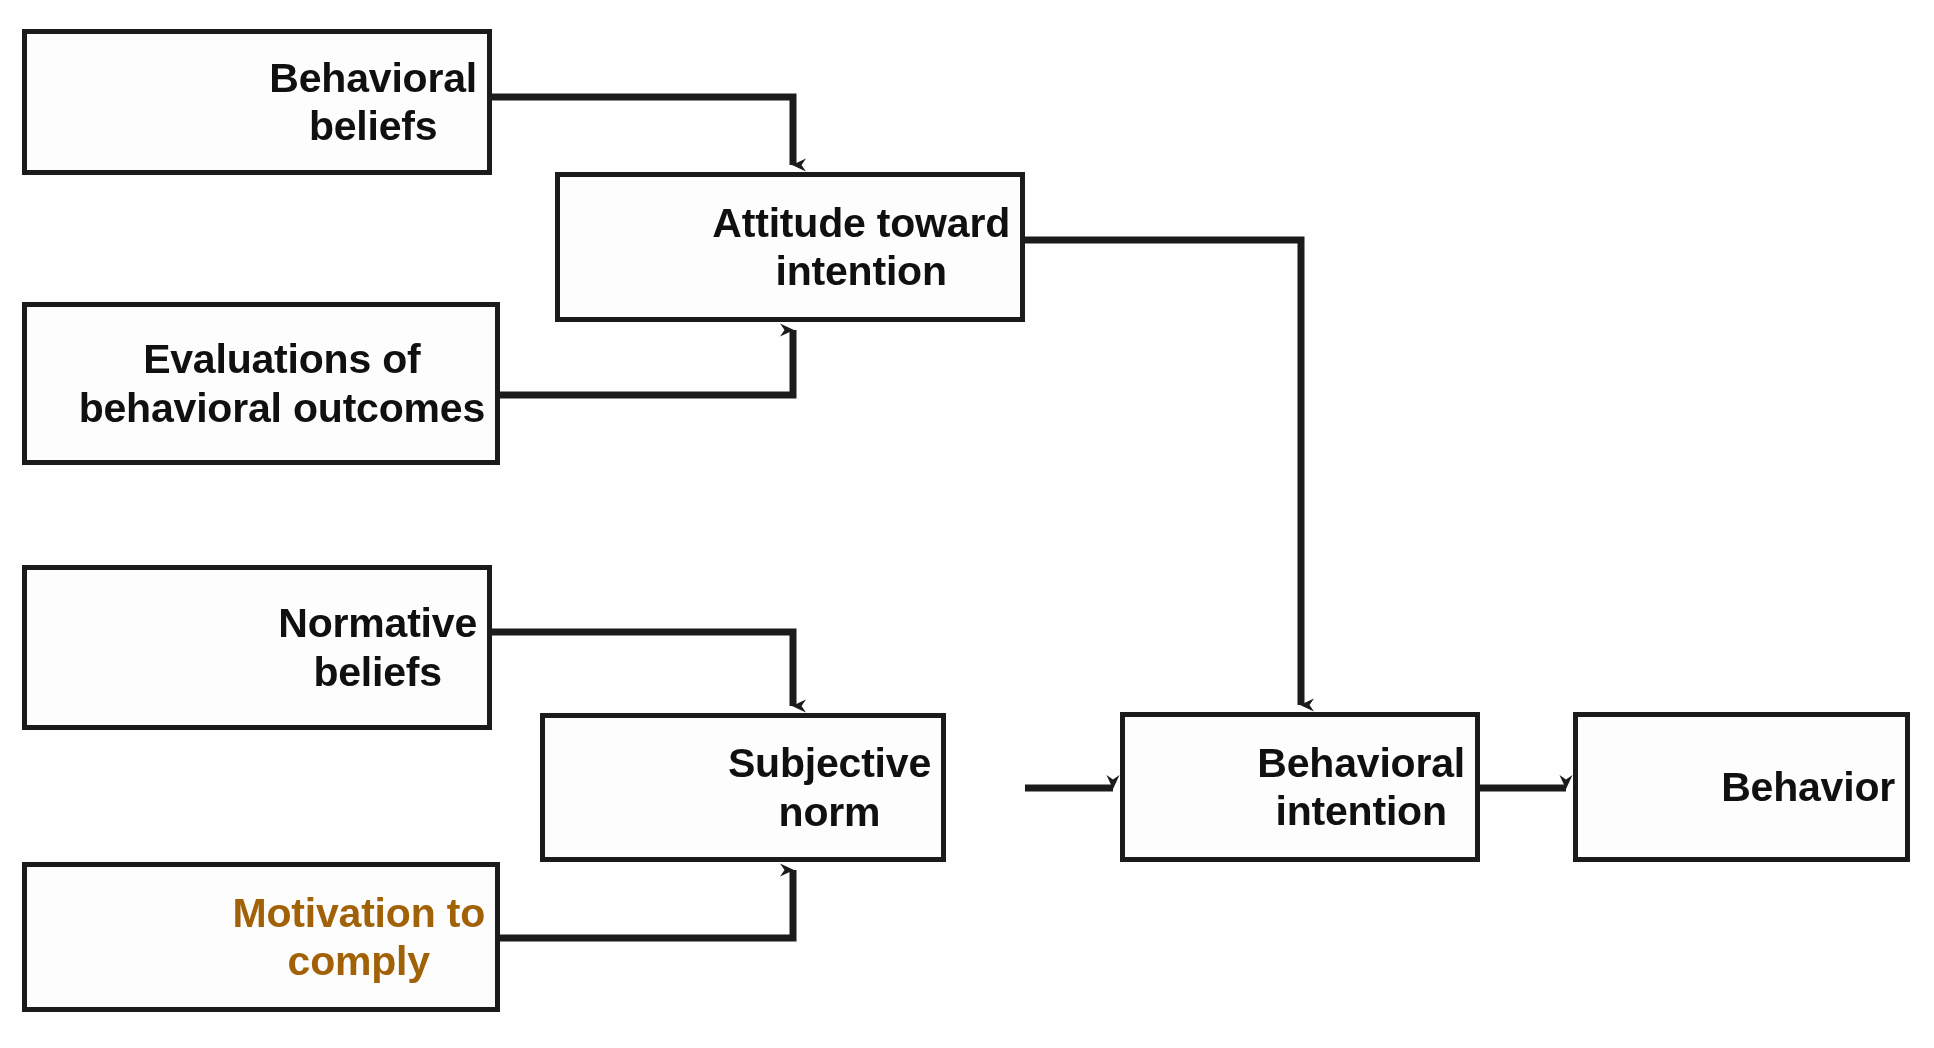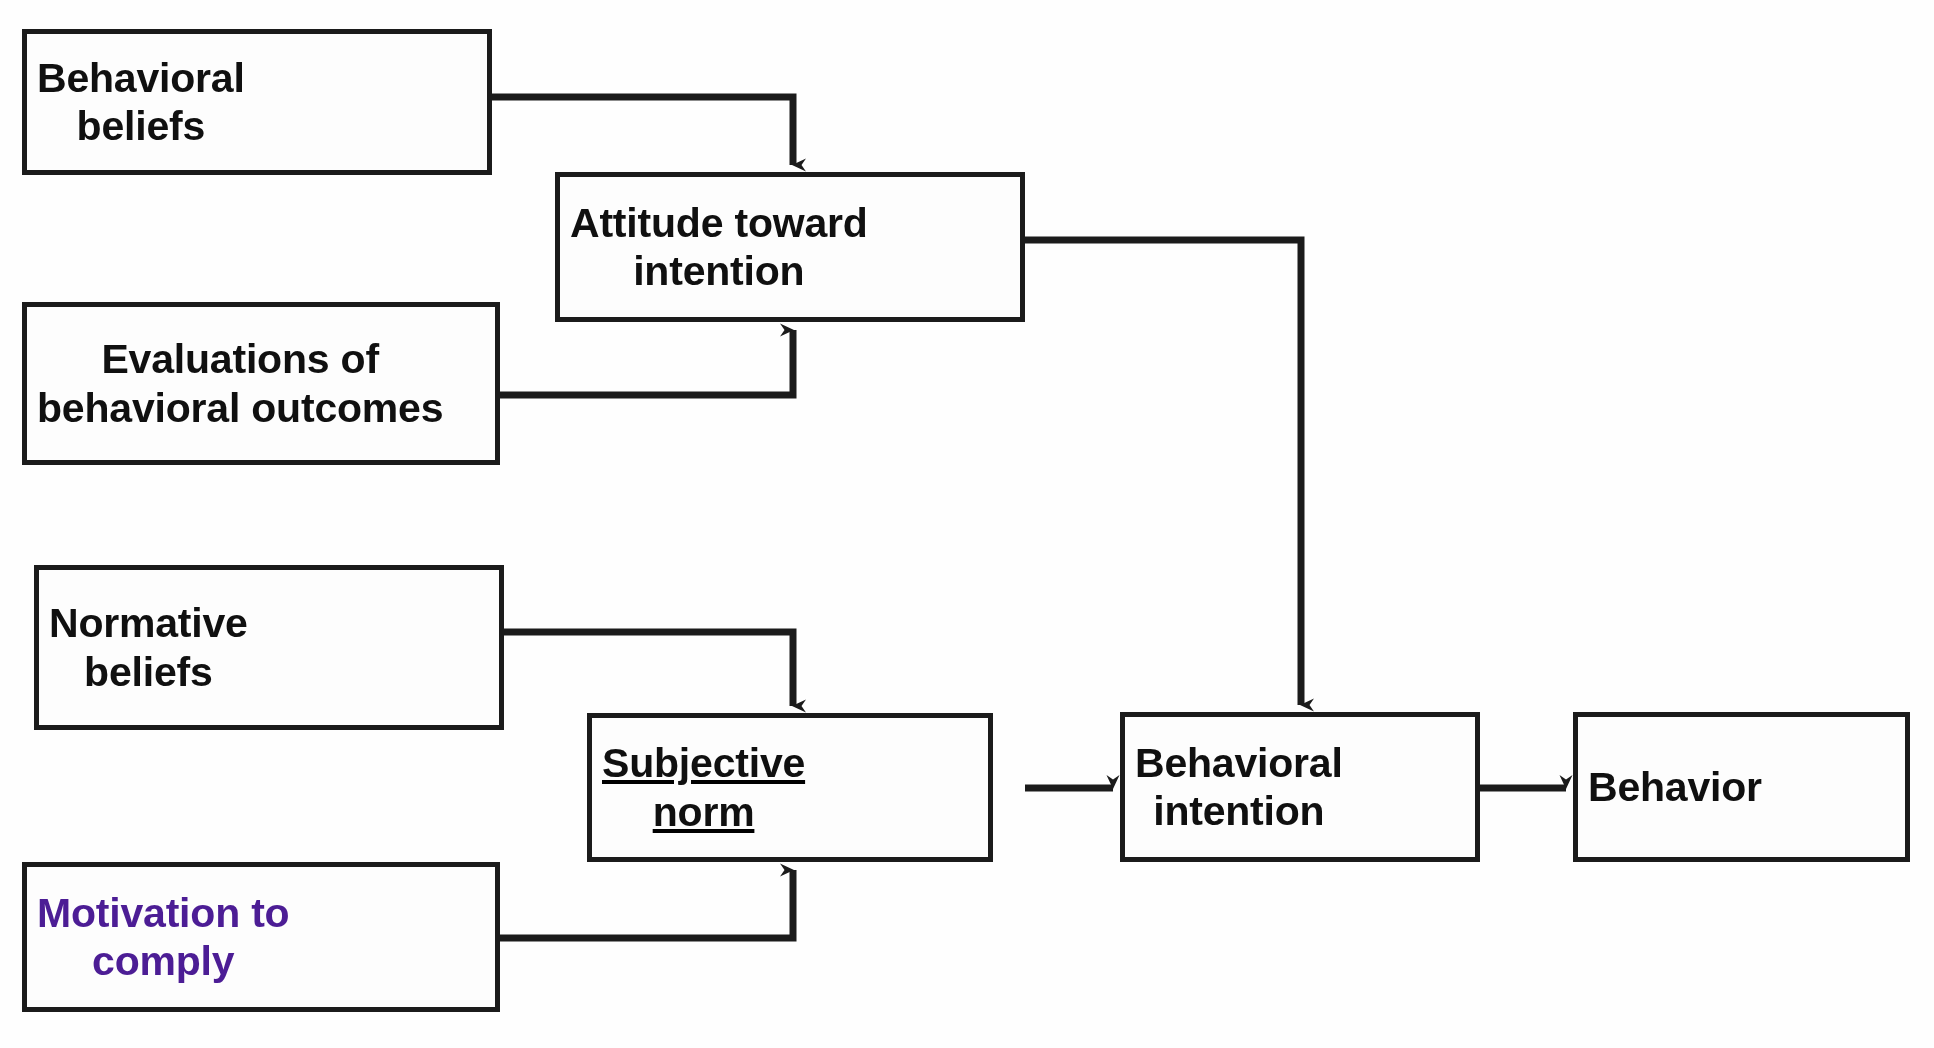--- a/index.html
+++ b/index.html
@@ -24,21 +24,21 @@
     width: 1934px;
     height: 1048px;
   }
   .node-box {
     position: absolute;
     box-sizing: border-box;
     border: 5px solid #1b1b1b;
     background: #fdfdfd;
     display: flex;
     align-items: center;
-    justify-content: flex-start;
+    justify-content: flex-end;
     text-align: center;
     z-index: 3;
   }
   .node-label {
     font-family: "Liberation Sans", sans-serif;
     font-size: 41px;
     font-weight: 700;
     line-height: 1.18;
     color: #101010;
     letter-spacing: -0.2px;
@@ -80,30 +80,30 @@
 beliefs</div>
       </div>
       <div class="node-box" style="left: 555px; top: 172px; width: 470px; height: 150px; border-color: rgb(27, 27, 27);">
         <div class="node-label" style="color: rgb(16, 16, 16);">Attitude toward
 intention</div>
       </div>
       <div class="node-box" style="left: 22px; top: 302px; width: 478px; height: 163px; border-color: rgb(27, 27, 27);">
         <div class="node-label" style="color: rgb(16, 16, 16);">Evaluations of
 behavioral outcomes</div>
       </div>
-      <div class="node-box" style="left: 22px; top: 565px; width: 470px; height: 165px; border-color: rgb(27, 27, 27); margin-left: 12px;">
+      <div class="node-box" style="left: 22px; top: 565px; width: 470px; height: 165px; border-color: rgb(27, 27, 27);">
         <div class="node-label" style="color: rgb(16, 16, 16);">Normative
 beliefs</div>
       </div>
-      <div class="node-box" style="left: 587px; top: 713px; width: 406px; height: 149px; border-color: rgb(27, 27, 27); text-decoration: underline;">
+      <div class="node-box" style="left: 540px; top: 713px; width: 406px; height: 149px; border-color: rgb(27, 27, 27);">
         <div class="node-label" style="color: rgb(16, 16, 16);">Subjective
 norm</div>
       </div>
       <div class="node-box" style="left: 22px; top: 862px; width: 478px; height: 150px; border-color: rgb(27, 27, 27);">
-        <div class="node-label" style="color: #4c1d95;">Motivation to
+        <div class="node-label" style="color: #a16207;">Motivation to
 comply</div>
       </div>
       <div class="node-box" style="left: 1120px; top: 712px; width: 360px; height: 150px; border-color: rgb(27, 27, 27);">
         <div class="node-label" style="color: rgb(16, 16, 16);">Behavioral
 intention</div>
       </div>
       <div class="node-box" style="left: 1573px; top: 712px; width: 337px; height: 150px; border-color: rgb(27, 27, 27);">
         <div class="node-label" style="color: rgb(16, 16, 16);">Behavior</div>
       </div>
     </div>

